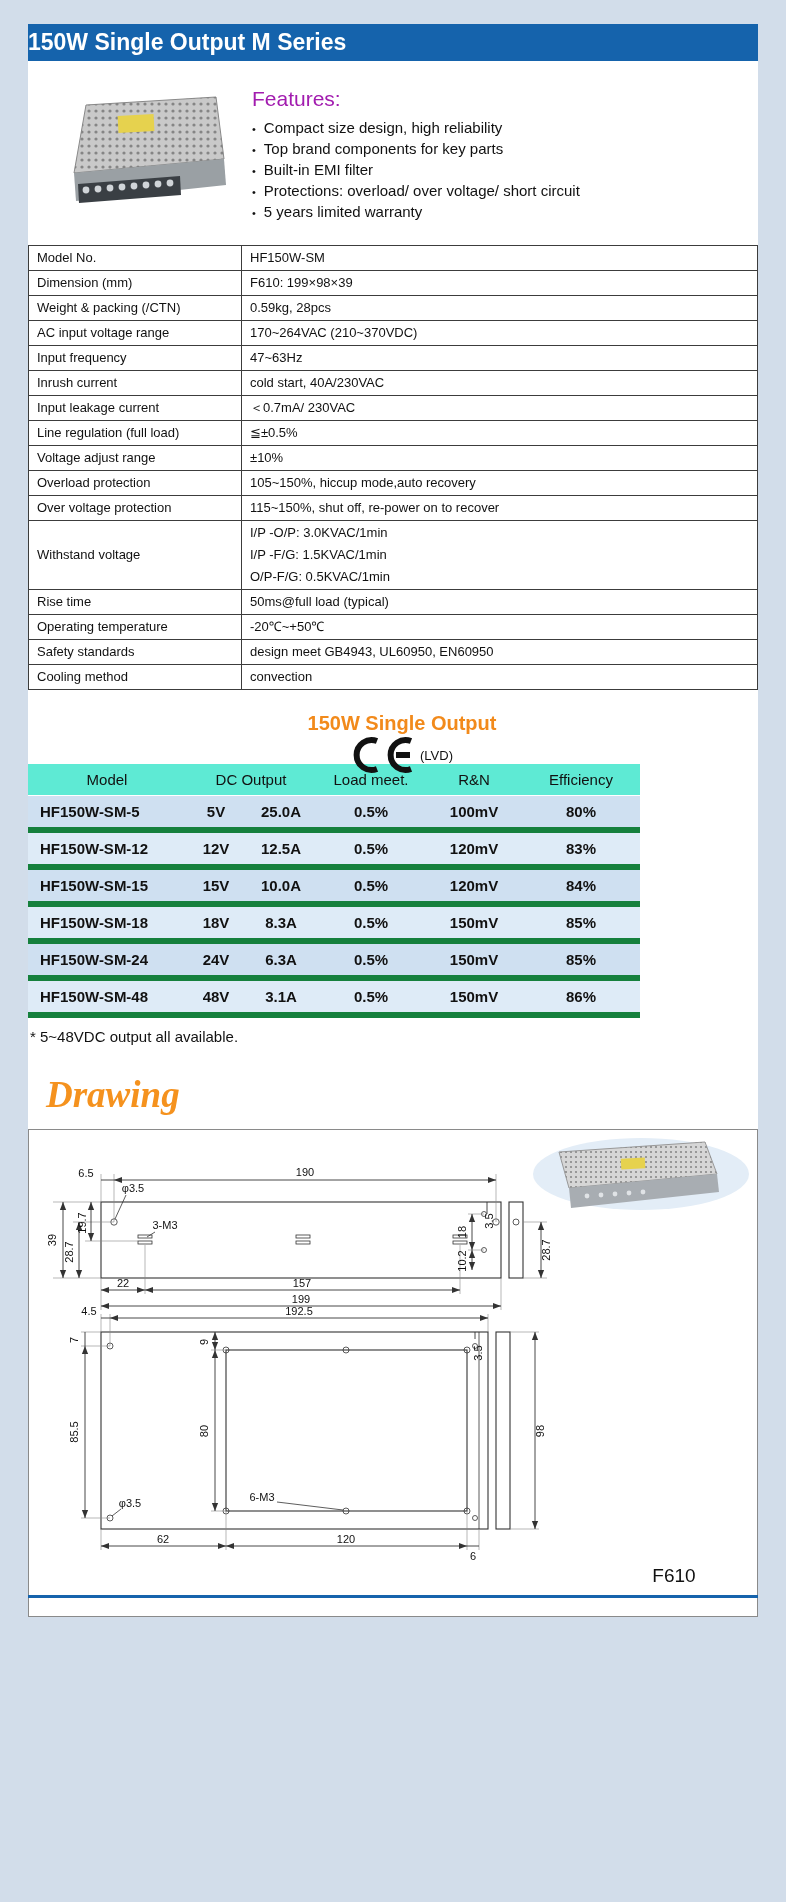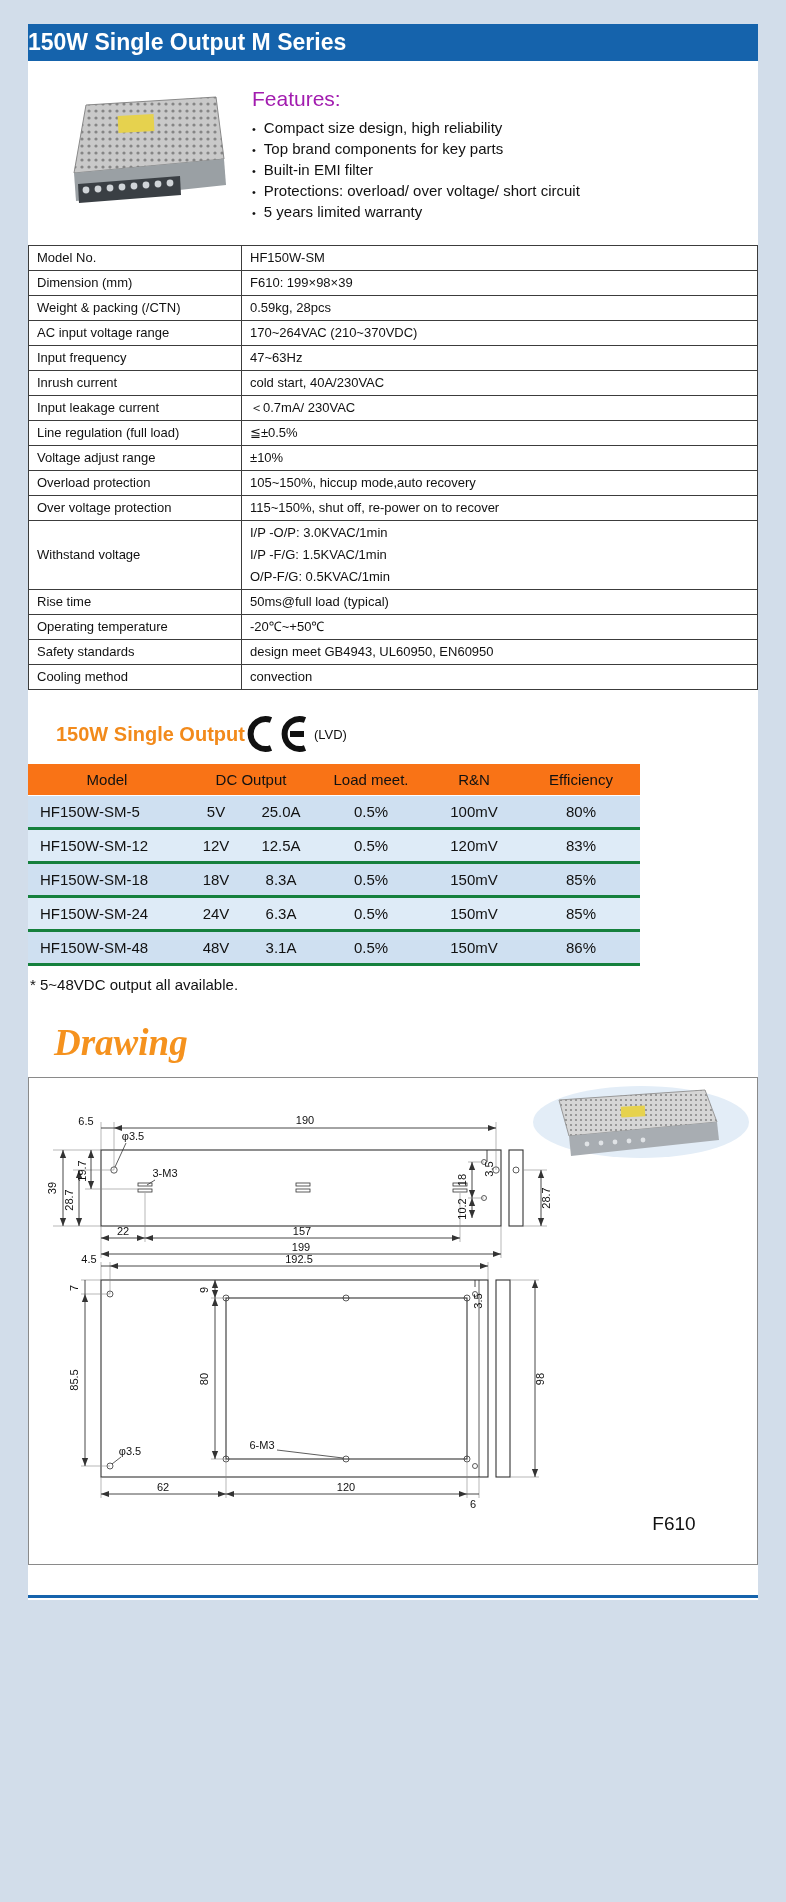--- a/index.html
+++ b/index.html
@@ -26,35 +26,35 @@
   .features{margin-left:16px;}
   .features-title{color:#a21caf;font-size:21px;margin:0 0 7px 0;}
   .features ul{margin:0;padding:0;list-style:none;}
   .features li{font-size:15px;line-height:20px;display:flex;align-items:baseline;}
   .bullet{font-size:11px;margin-right:8px;}
   table{border-spacing:0;}
   .spec{width:730px;border-collapse:collapse;margin-top:22px;font-size:13px;}
   .spec td{border:1px solid #3c3c3c;padding:1px 8px;line-height:22px;vertical-align:middle;}
   .spec td.lbl{width:196px;}
   .spec td.val{white-space:pre-line;}
-  .out-head-row{display:flex;align-items:center;
-    margin-top:22px;padding:0 10px 0 28px;height:44px;}
+  .out-head-row{display:flex;justify-content:space-between;align-items:center;
+    margin-top:22px;padding:0 10px 0 28px;height:44px;flex-direction:column;}
   .out-heading{color:#f28a1b;font-size:20px;font-weight:bold;}
   .ce{display:flex;align-items:center;gap:3px;}
   .lvd{font-size:13px;}
   .outtab{border-collapse:collapse;margin-top:8px;font-size:15px;width:612px;table-layout:fixed;}
-  .outtab th{font-weight:normal;background:#f97316;height:29px;border-bottom:1px solid #fff;}
-  .outtab td{text-align:center;height:29px;border-bottom:3px solid #15803d;}
+  .outtab th{font-weight:normal;background:#5eead4;height:29px;border-bottom:1px solid #fff;}
+  .outtab td{text-align:center;height:29px;border-bottom:6px solid #15803d;font-weight:bold;}
   .outtab td.model{text-align:left;padding-left:12px;}
   .outtab tbody tr:nth-child(odd){background:#cfe0f1;}
   .outtab tbody tr:nth-child(even){background:#deebf7;}
   .footnote{font-size:15px;margin-top:10px;padding-left:2px;}
   .drawing-title{
     font-family:"Liberation Serif",serif;font-style:italic;font-weight:bold;
-    font-size:37px;color:#f5921e;margin-top:28px;padding-left:26px;line-height:44px;
+    font-size:37px;color:#f5921e;margin-top:28px;padding-left:18px;line-height:44px;
   }
   .draw-box{margin-top:12px;width:728px;height:486px;border:1px solid #8a8a8a;background:#fff;}
   .footer-line{position:absolute;left:0;bottom:2px;width:100%;height:3px;background:#1563ac;}
   
   .shape{stroke:#333;fill:none;stroke-width:1.1;}
   .thin{stroke:#333;fill:none;stroke-width:0.8;}
   .dim{stroke:#333;stroke-width:0.9;fill:none;}
   .ext{stroke:#888;stroke-width:0.6;fill:none;}
   .dt{font-size:11px;fill:#111;text-anchor:middle;}
   .f610{font-size:19px;fill:#111;text-anchor:middle;}
@@ -228,20 +228,28 @@
       </tr>
       <tr>
         <td class="model">HF150W-SM-12</td>
         <td>12V</td>
         <td>12.5A</td>
         <td>0.5%</td>
         <td>120mV</td>
         <td>83%</td>
       </tr>
       <tr>
+        <td class="model">HF150W-SM-15</td>
+        <td>15V</td>
+        <td>10.0A</td>
+        <td>0.5%</td>
+        <td>120mV</td>
+        <td>84%</td>
+      </tr>
+      <tr>
         <td class="model">HF150W-SM-18</td>
         <td>18V</td>
         <td>8.3A</td>
         <td>0.5%</td>
         <td>150mV</td>
         <td>85%</td>
       </tr>
       <tr>
         <td class="model">HF150W-SM-24</td>
         <td>24V</td>

